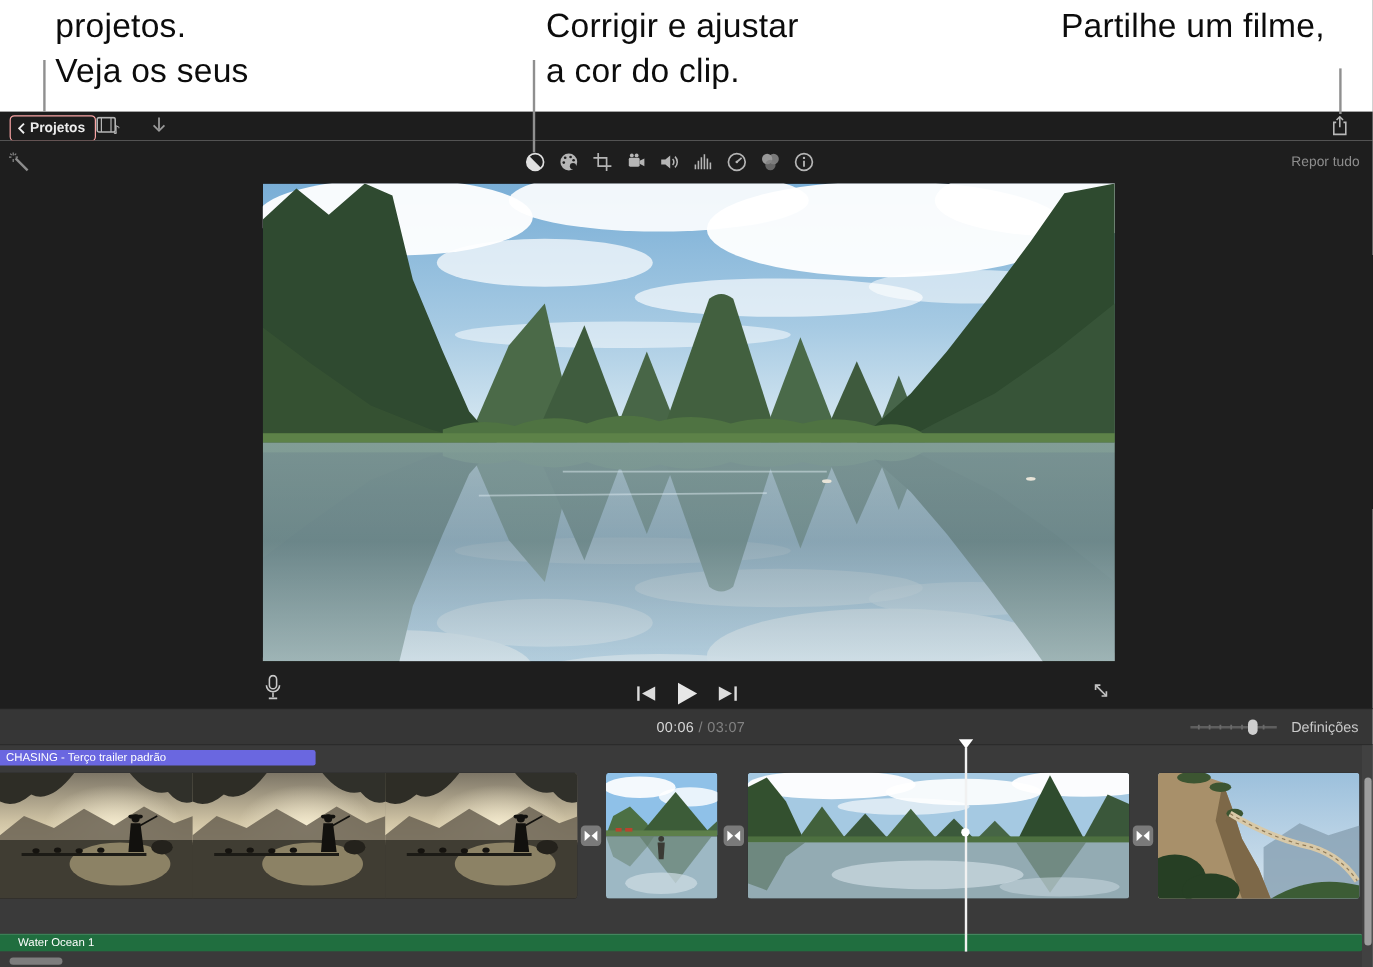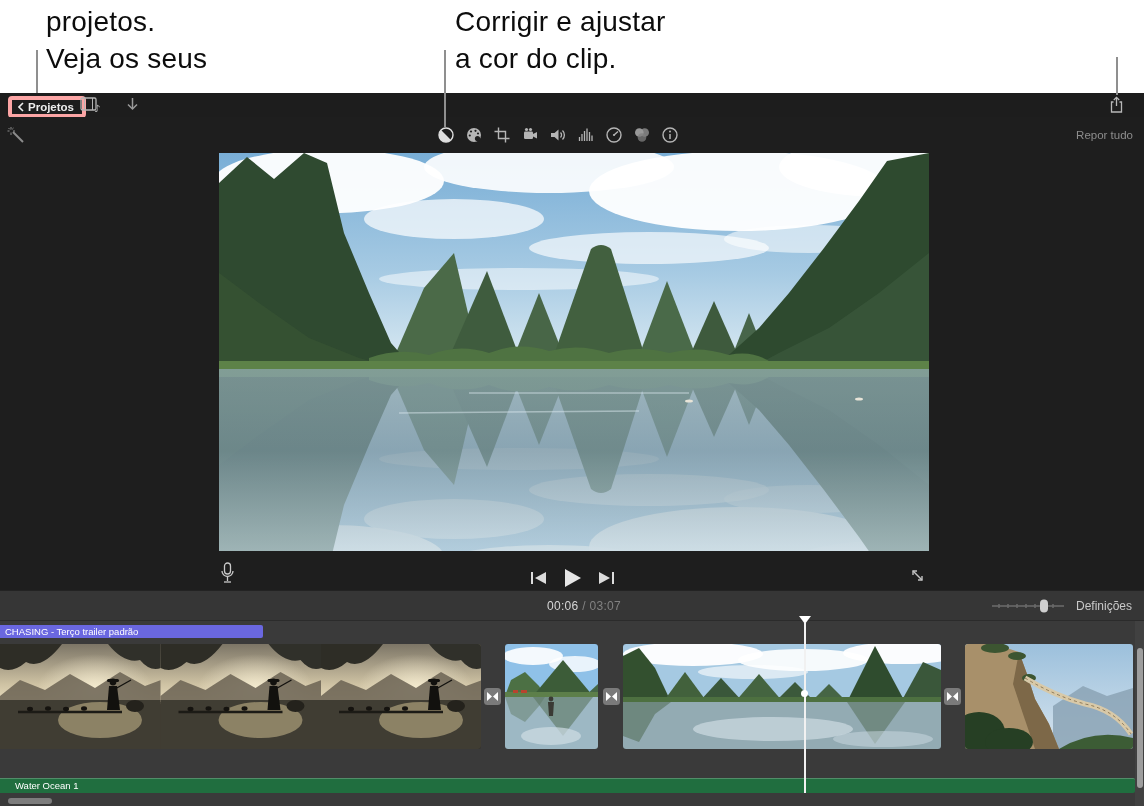--- a/index.html
+++ b/index.html
@@ -19,21 +19,21 @@
   .cline { position:absolute; width:2px; background:#8f8f8f; z-index:6; }
   #cl-left   { left:36px;  top:50px; height:43px; }
   #cl-center { left:444px; top:50px; height:77px; }
   #cl-right  { left:1116px;top:57px; height:38px; }
 
   
   .topbar { position:absolute; left:0; top:93px; width:1144px; height:24px; background:#1d1d1d; }
   .btn-projects {
     position:absolute; left:8px; top:3px; height:22px;
     display:flex; align-items:center; gap:4px;
-    border:4px solid #fca5a5; border-radius:4px; padding:0 8px 0 6px;
+    border:1px solid #fca5a5; border-radius:4px; padding:0 8px 0 6px;
     color:#ededed; font-size:11.5px; font-weight:700; cursor:default;
   }
   .tb-title { position:absolute; left:0; right:0; top:5px; text-align:center;
     color:#d9d9d9; font-size:11.5px; font-weight:500; }
   .tb-icon { position:absolute; }
   #tb-media { left:80px; top:4px; }
   #tb-download { left:126px; top:4px; }
   #tb-share { left:1109px; top:3px; }
 
   
@@ -93,20 +93,21 @@
 
 <div class="callout" id="co-left">
   <div>projetos.</div>
   <div>Veja os seus</div>
 </div>
 <div class="callout" id="co-center">
   <div>Corrigir e ajustar</div>
   <div>a cor do clip.</div>
 </div>
 <div class="callout" id="co-right">
+  <div>Partilhe um filme,</div>
 </div>
 <div class="cline" id="cl-left"></div>
 <div class="cline" id="cl-center"></div>
 <div class="cline" id="cl-right"></div>
 
 <div class="topbar">
   <div class="btn-projects">
     <svg width="6" height="10" viewBox="0 0 6 10">
       <polyline points="5,1 1,5 5,9" fill="none" stroke="#ededed" stroke-width="1.6"></polyline>
     </svg>

